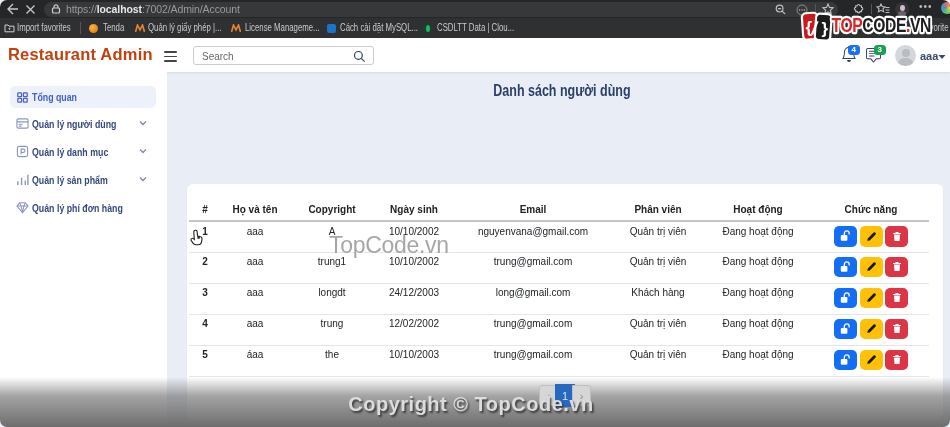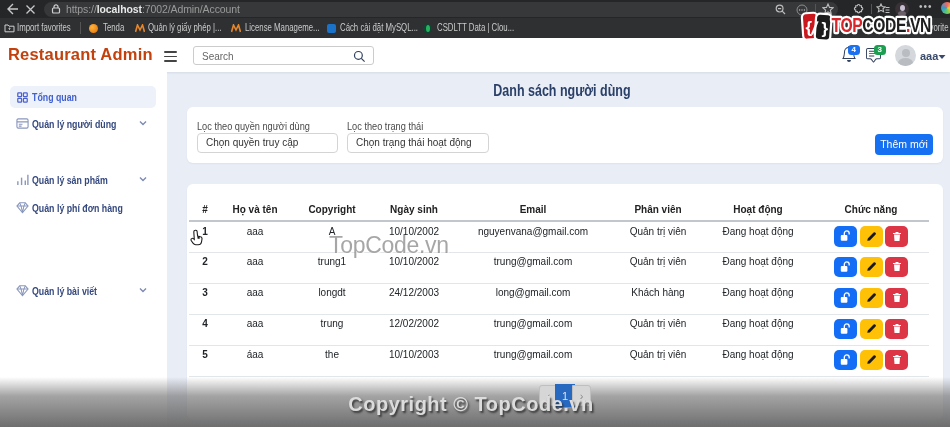--- a/index.html
+++ b/index.html
@@ -1,18 +1,18 @@
 <!DOCTYPE html>
 <html><head>
 <meta charset="utf-8">
 <style>
 * { margin:0; padding:0; box-sizing:border-box; }
 html,body { width:950px; height:427px; overflow:hidden; }
 body { font-family:"Liberation Sans", sans-serif; position:relative; background:#e9edf6; }
-#stage { position:absolute; inset:0; width:950px; height:427px; overflow:hidden; }
+#stage { position:absolute; inset:0; width:950px; height:427px; overflow:hidden;border-radius:7px; }
 .abs { position:absolute; }
 
 
 #titlebar { position:absolute; left:0; top:0; width:950px; height:18px; background:#242628; }
 #bookbar { position:absolute; left:0; top:18px; width:950px; height:20px; background:#2e3032; }
 #urlpill { position:absolute; left:44px; top:1.5px; width:794px; height:15px; background:#36383a; border-radius:8px; }
 .chromeico { position:absolute; color:#c8c8c8; }
 #urltext { position:absolute; left:66px; top:2.5px; font-size:10.5px; color:#9a9a9a; letter-spacing:-0.1px; }
 #urltext b { color:#e8e8e8; font-weight:bold; }
 .bkitem { position:absolute; top:0; height:20px; line-height:20px; font-size:10px; color:#cbcbcb; white-space:nowrap; transform:scaleX(0.78); transform-origin:0 50%; }
@@ -198,20 +198,32 @@
         <g fill="none" stroke="#8a97bd" stroke-width="1.2">
           <rect x="1" y="2" width="12" height="10" rx="1.5"></rect>
           <path d="M1 5.3 h12 M3 7.8 h4 M3 9.8 h3"></path>
         </g>
       </svg>
     <div class="mtext">Quản lý người dùng</div>
     <svg class="chev" viewBox="0 0 10 10">
         <path d="M2 3.5 L5 6.5 L8 3.5" fill="none" stroke="#7c8bb0" stroke-width="1.4"></path>
       </svg>
   </div>
+  <div class="menuitem" style="top:141px">
+    <svg class="mico" viewBox="0 0 14 14">
+        <g fill="none" stroke="#8a97bd" stroke-width="1.2">
+          <rect x="1.5" y="1.5" width="11" height="11" rx="2"></rect>
+          <path d="M5.5 4.5 h2.5 a1.7 1.7 0 0 1 0 3.4 H5.5 z M5.5 4.5 v5.5"></path>
+        </g>
+      </svg>
+    <div class="mtext">Quản lý danh mục</div>
+    <svg class="chev" viewBox="0 0 10 10">
+        <path d="M2 3.5 L5 6.5 L8 3.5" fill="none" stroke="#7c8bb0" stroke-width="1.4"></path>
+      </svg>
+  </div>
   <div class="menuitem" style="top:169px">
     <svg class="mico" viewBox="0 0 14 14">
         <g fill="none" stroke="#8a97bd" stroke-width="1.5">
           <path d="M2 13 V9"></path>
           <path d="M6 13 V5"></path>
           <path d="M10 13 V8"></path>
           <path d="M12.8 13 V2"></path>
         </g>
       </svg>
     <div class="mtext">Quản lý sản phẩm</div>
@@ -221,42 +233,23 @@
   </div>
   <div class="menuitem" style="top:197px">
     <svg class="mico" viewBox="0 0 14 14">
         <g fill="none" stroke="#8a97bd" stroke-width="1.1">
           <path d="M4 2 h6 l3 3.5 L7 12.5 L1 5.5 z"></path>
           <path d="M1 5.5 h12 M4 2 L5.5 5.5 L7 12.5 L8.5 5.5 L10 2"></path>
         </g>
       </svg>
     <div class="mtext">Quản lý phí đơn hàng</div>
   </div>
-  <div class="menuitem" style="top:280px">
-    <svg class="mico" viewBox="0 0 14 14">
-        <g fill="none" stroke="#8a97bd" stroke-width="1.1">
-          <path d="M4 2 h6 l3 3.5 L7 12.5 L1 5.5 z"></path>
-          <path d="M1 5.5 h12 M4 2 L5.5 5.5 L7 12.5 L8.5 5.5 L10 2"></path>
-        </g>
-      </svg>
-    <div class="mtext">Quản lý bài viết</div>
-    <svg class="chev" viewBox="0 0 10 10">
-        <path d="M2 3.5 L5 6.5 L8 3.5" fill="none" stroke="#7c8bb0" stroke-width="1.4"></path>
-      </svg>
-  </div>
 
   <div id="heading"><span>Danh sách người dùng</span></div>
 
-  <div class="card" id="filtercard">
-    <div class="flabel" style="left:10px">Lọc theo quyền người dùng</div>
-    <div class="finput" style="left:10px;width:141px">Chọn quyền truy cập</div>
-    <div class="flabel" style="left:160px">Lọc theo trạng thái</div>
-    <div class="finput" style="left:160px;width:142px">Chọn trạng thái hoạt động</div>
-    <div id="btnadd">Thêm mới</div>
-  </div>
 
   <div class="card" id="tablecard">
     <table>
       <colgroup>
           <col style="width:32px">
           <col style="width:68px">
           <col style="width:86px">
           <col style="width:78px">
           <col style="width:160px">
           <col style="width:90px">

